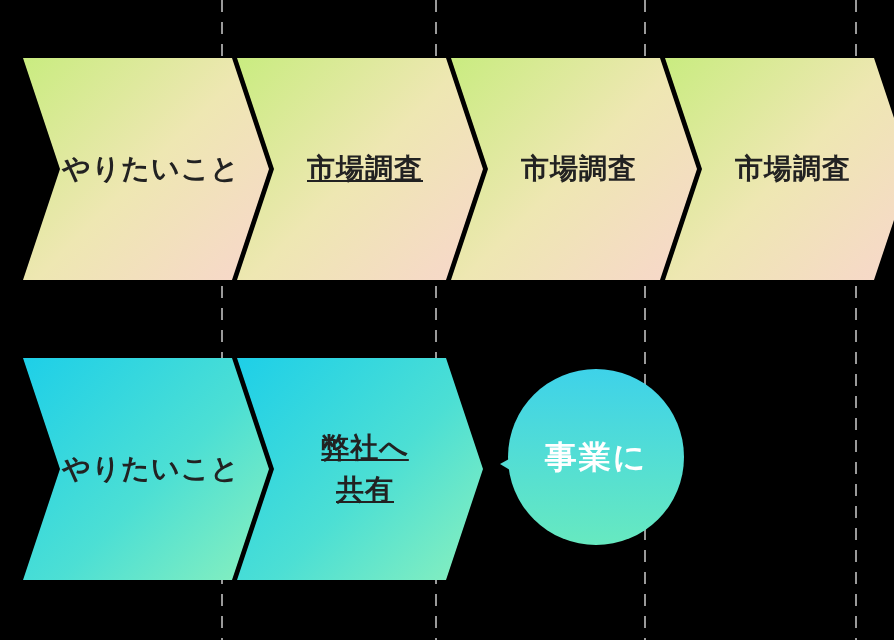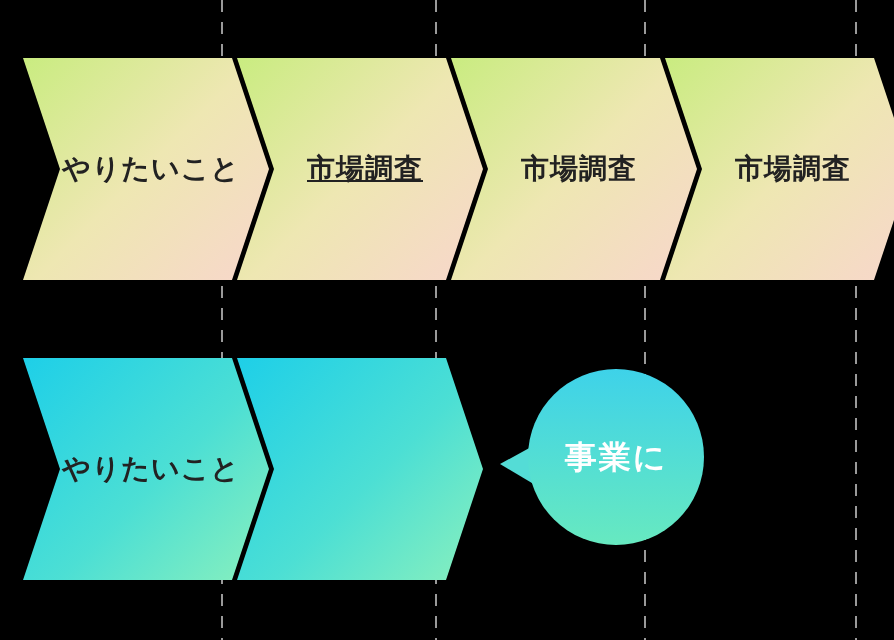--- a/index.html
+++ b/index.html
@@ -27,21 +27,21 @@
     padding-left:10px; box-sizing:border-box;
   }
   .warm { background:linear-gradient(135deg, #c9ec80 0%, #eee7b2 50%, #f8d6cc 100%); }
   .cool { background:linear-gradient(135deg, #1ecfe8 0%, #4cdfd4 55%, #8af0bd 100%); }
   .r1 { top:58px; }
   .r2 { top:358px; }
   .c1 { left:23px; } .c2 { left:237px;text-decoration:underline; } .c3 { left:451px; } .c4 { left:665px; }
 
   
   .bubble {
-    position:absolute; left:528px; top:369px; width:176px; height:176px; z-index:3;
+    position:absolute; left:508px; top:369px; width:176px; height:176px; z-index:3;
     border-radius:50%;
     background:linear-gradient(180deg, #3ed2e9 0%, #67e9c0 100%);
     display:flex; flex-direction:column; align-items:center; justify-content:center;
     color:#ffffff; font-size:32px; font-weight:bold; letter-spacing:2px; line-height:1.4;
     text-align:center;
   }
   .bubble-tail {
     position:absolute; left:500px; top:441px; width:42px; height:48px; z-index:2;
     background:#54dcd6;
     clip-path:polygon(0 48%, 100% 0, 100% 100%);
@@ -67,20 +67,22 @@
     <span>市場調査</span>
   </div>
   <div class="chev warm r1 c4">
     <span>市場調査</span>
   </div>
 
   <div class="chev cool r2 c1">
     <span>やりたいこと</span>
   </div>
   <div class="chev cool r2 c2">
+    <span>弊社へ</span>
+    <span>共有</span>
   </div>
 
   <div class="bubble-tail"></div>
   <div class="bubble">
     <span>事業に</span>
   </div>
 
 </div>
 
 </body></html>

